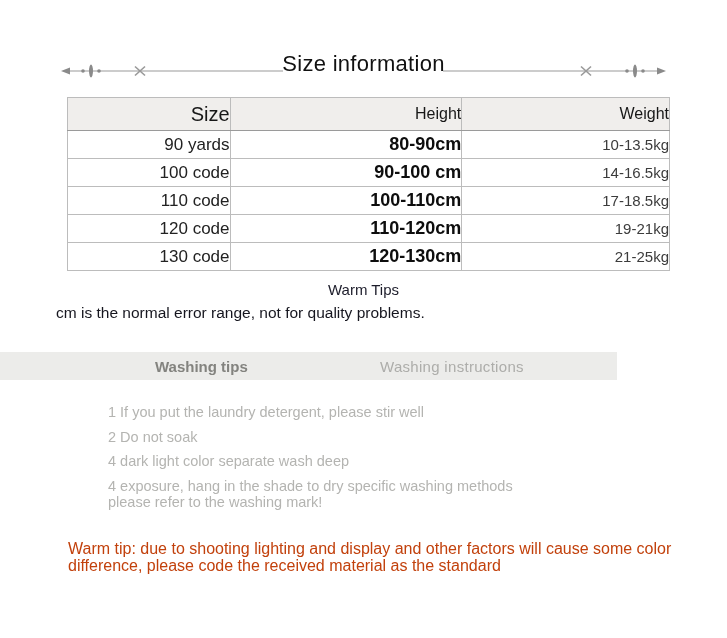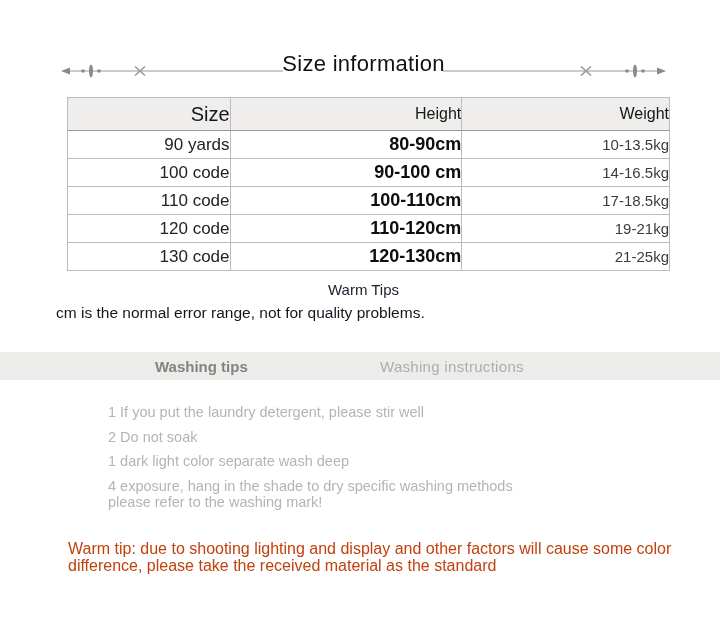--- a/index.html
+++ b/index.html
@@ -31,21 +31,21 @@
   td.c-weight{font-size:15px;color:#3c3c3c;}
   .warm-tips{
     position:absolute;top:281px;left:0;width:100%;text-align:center;
     font-size:15px;color:#1d1d2b;
   }
   .unit-note{
     position:absolute;left:56px;top:304px;width:628px;
     font-size:15.5px;line-height:17px;color:#16161f;
   }
   .wash-band{
-    position:absolute;left:0;top:352px;width:720px;height:28px;background:#ececea;
+    position:absolute;left:0;top:352px;width:617px;height:28px;background:#ececea;
   }
   .wash-band .tab-tips{
     position:absolute;left:155px;top:50%;transform:translateY(-50%);
     font-size:15px;font-weight:bold;color:#83837f;
   }
   .wash-band .tab-instructions{
     position:absolute;left:380px;top:50%;transform:translateY(-50%);
     font-size:15px;color:#adadaa;letter-spacing:.3px;
   }
   .wash-list{
@@ -142,26 +142,26 @@
   </div>
 
   <div class="wash-list">
     <div class="wash-item">
       <div>1 If you put the laundry detergent, please stir well</div>
     </div>
     <div class="wash-item">
       <div>2 Do not soak</div>
     </div>
     <div class="wash-item">
-      <div>1 dark light color separate wash deep</div>
+      <div>4 dark light color separate wash deep</div>
     </div>
     <div class="wash-item">
       <div>4 exposure, hang in the shade to dry specific washing methods</div>
       <div>please refer to the washing mark!</div>
     </div>
   </div>
 
   <div class="warning-note">
     <div>Warm tip: due to shooting lighting and display and other factors will cause some color</div>
-    <div>difference, please take the received material as the standard</div>
+    <div>difference, please code the received material as the standard</div>
   </div>
 
 </div>
 
 </body></html>

